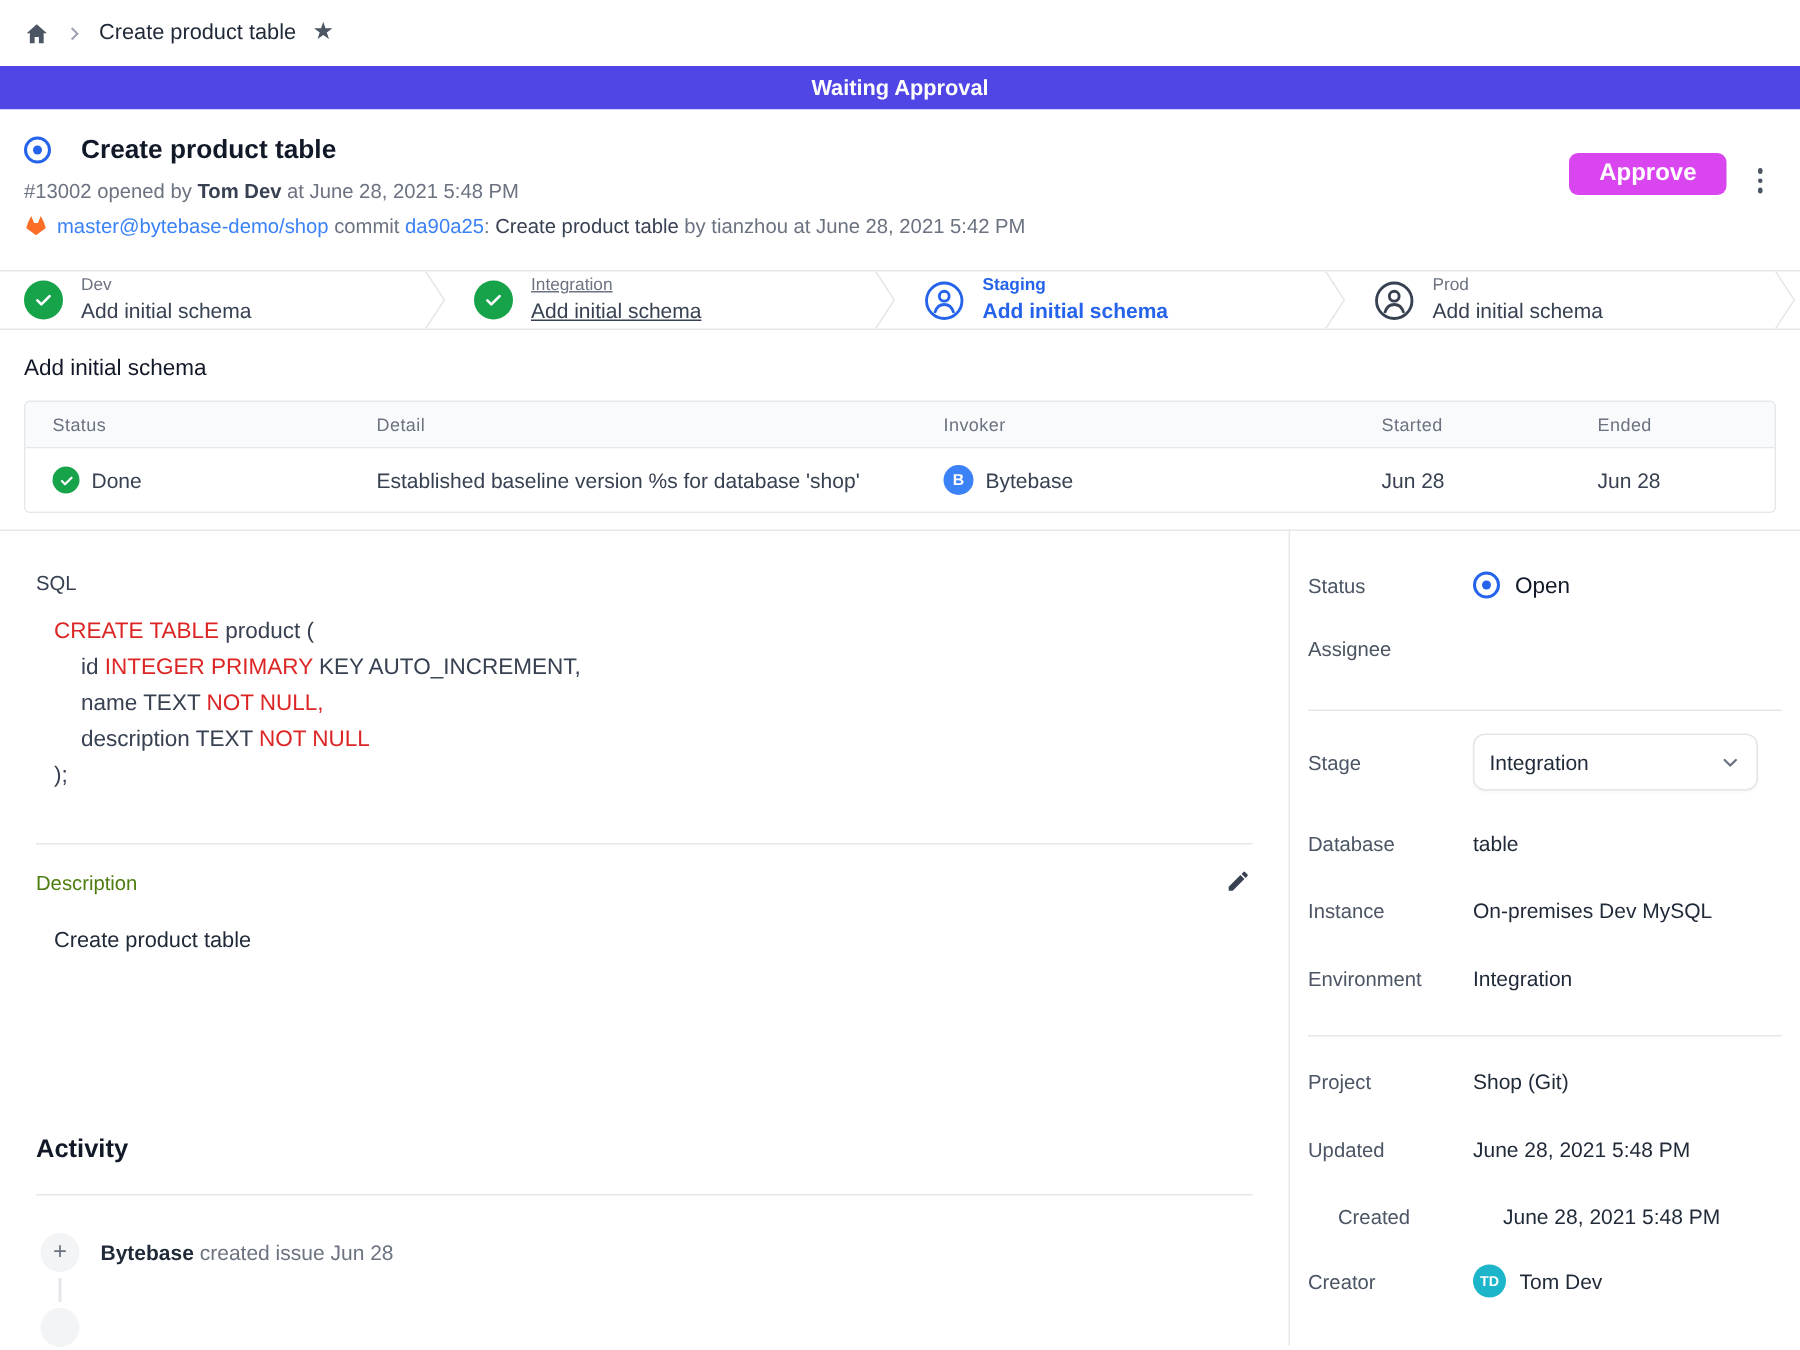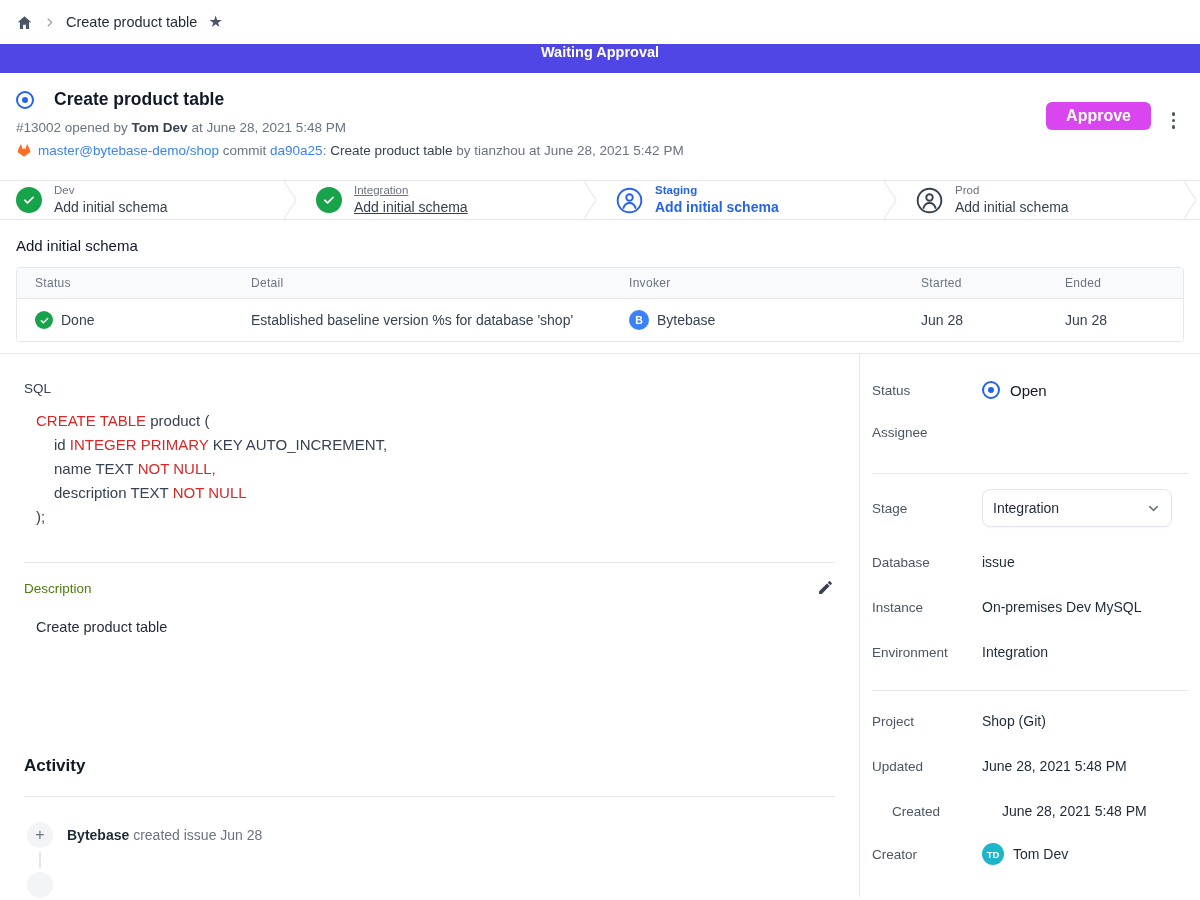--- a/index.html
+++ b/index.html
@@ -9,21 +9,21 @@
     background:#ffffff; color:#374151;
     overflow:hidden; position:relative;
   }
 
   
   .breadcrumb { height:44px; display:flex; align-items:center; padding:0 16px; gap:11px; background:#fff; }
   .breadcrumb .page { font-size:14.5px; font-weight:500; color:#1f2937; }
   .breadcrumb .star { font-size:16px; color:#4b5563; line-height:1; }
 
   
-  .banner { height:29px; background:#4f46e5; color:#fff; display:flex; justify-content:center; font-size:14.5px; font-weight:600; }
+  .banner { height:29px; background:#4f46e5; color:#fff; display:flex; align-items:center; justify-content:center; font-size:14.5px; font-weight:600; }
 
   
   .header { height:107px; position:relative; padding-left:16px; background:#fff; }
   .title-row { display:flex; align-items:center; gap:20px; padding-top:16px; }
   .title-row h1 { font-size:17.5px; font-weight:700; color:#111827; }
   .meta { margin-top:10px; font-size:13.5px; color:#6b7280; }
   .meta .author { color:#374151; font-weight:600; }
   .commit { margin-top:8px; display:flex; align-items:center; gap:6px; font-size:13.5px; color:#6b7280; }
   .commit .lnk { color:#3b82f6; text-decoration:none; cursor:pointer; }
   .commit .msg { color:#374151; font-weight:500; }
@@ -306,21 +306,21 @@
       <div class="select-box">
         <span class="sel-text">Integration</span>
         <svg class="sel-icon" viewBox="0 0 16 16" fill="none" stroke="currentColor" stroke-width="1.6" stroke-linecap="round" stroke-linejoin="round">
             <path d="M4 6l4 4 4-4"></path>
           </svg>
       </div>
     </div>
 
     <div class="side-row row-database">
       <span class="side-label">Database</span>
-      <span class="side-value">issue</span>
+      <span class="side-value">table</span>
     </div>
 
     <div class="side-row row-instance">
       <span class="side-label">Instance</span>
       <span class="side-value">On-premises Dev MySQL</span>
     </div>
 
     <div class="side-row row-environment">
       <span class="side-label">Environment</span>
       <span class="side-value">Integration</span>

